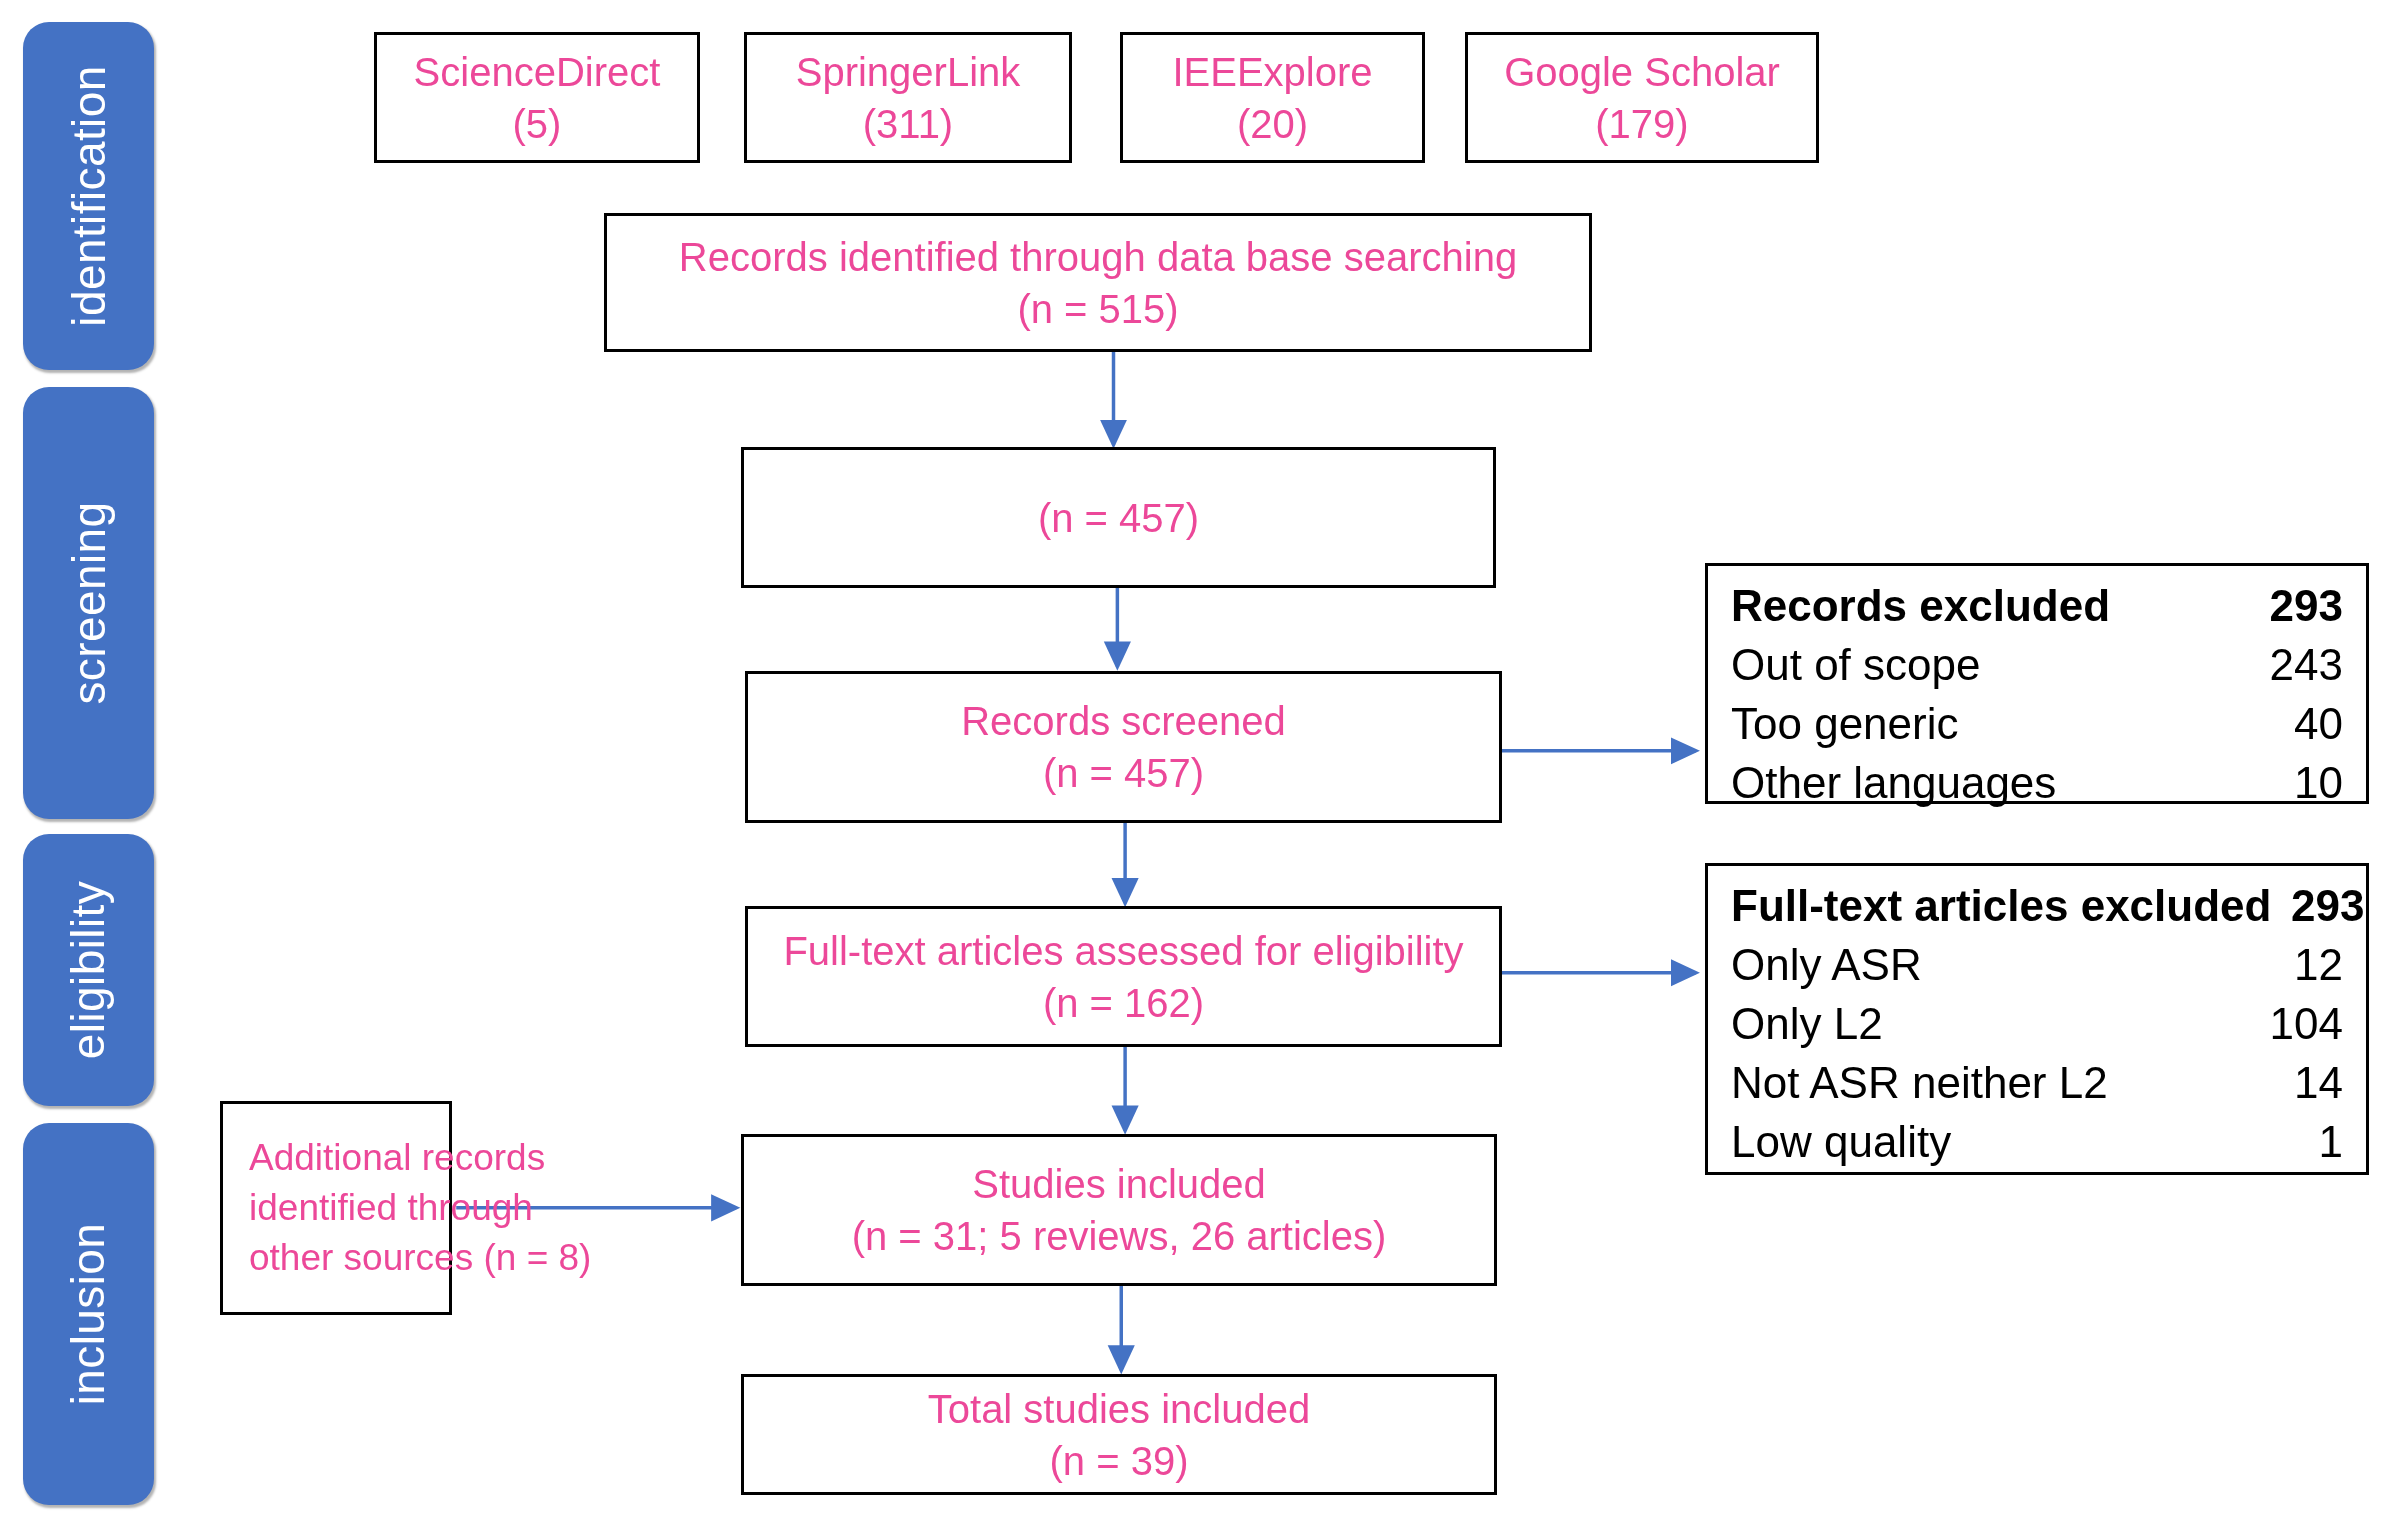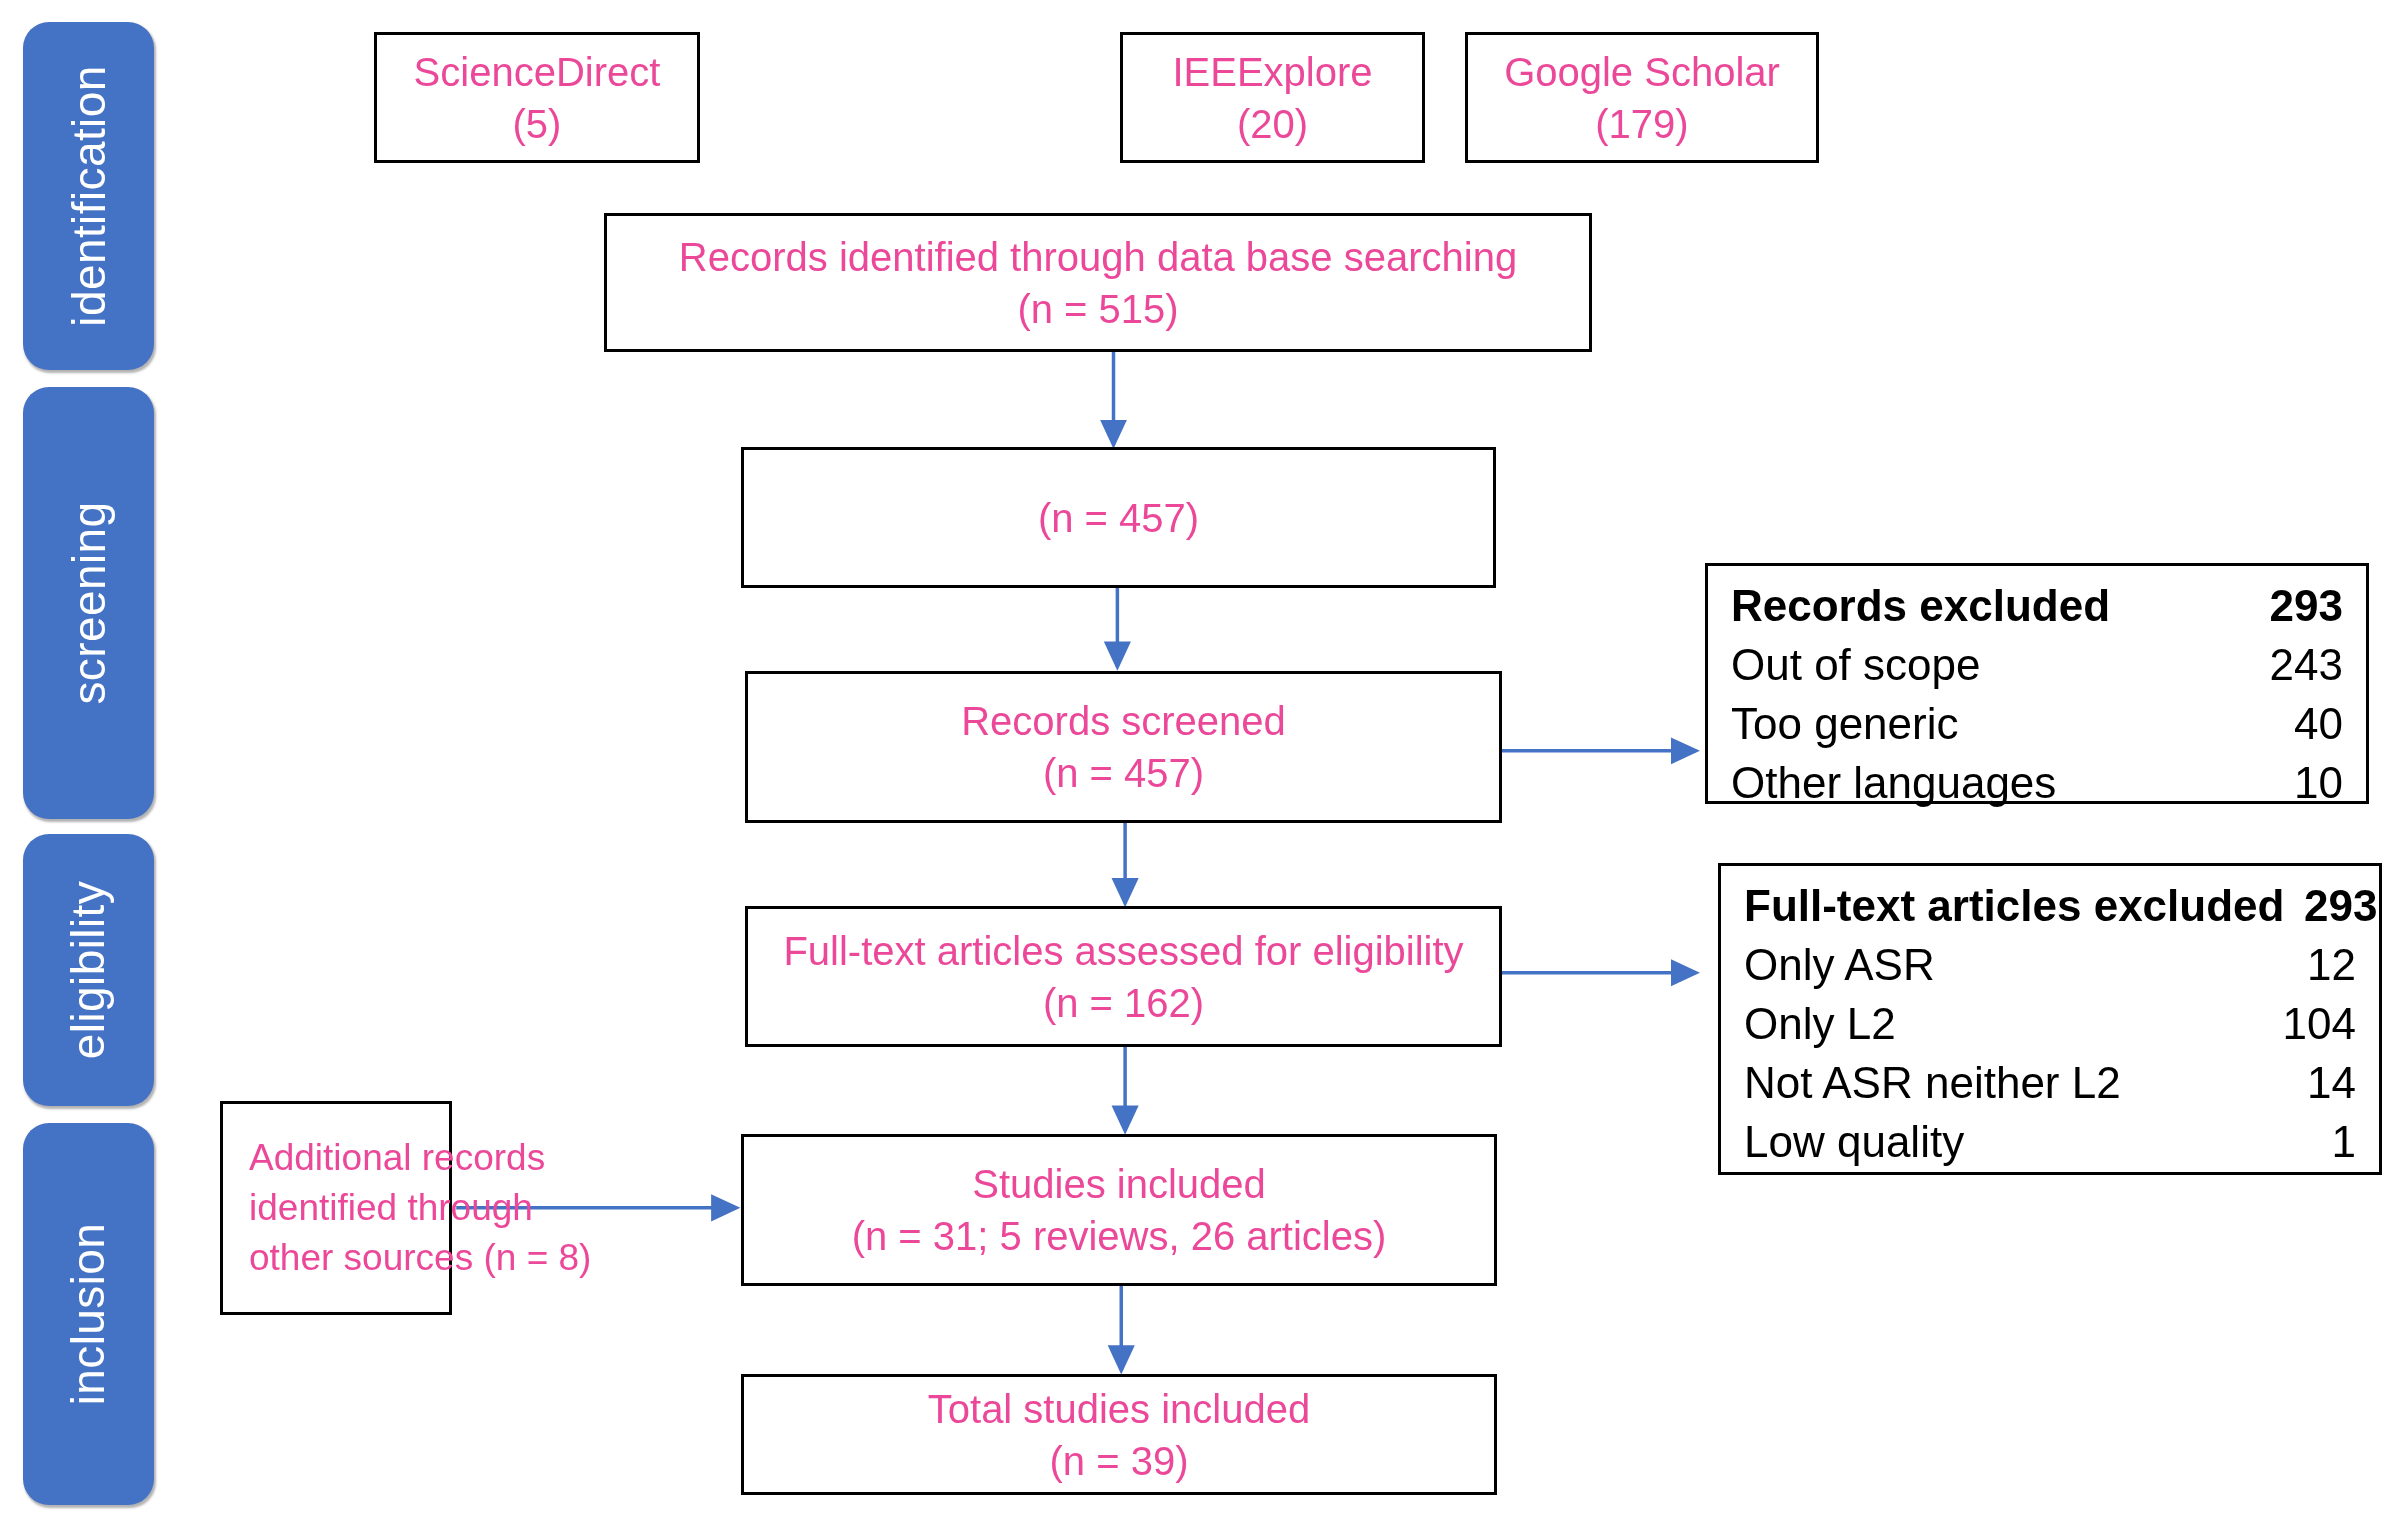--- a/index.html
+++ b/index.html
@@ -124,20 +124,24 @@
 
   <div class="stage" style="left:23px; top:1123px; width:131px; height:382px;">
     <span class="stage-label">inclusion</span>
   </div>
 
   <div class="box" style="left:374px; top:32px; width:326px; height:131px;">
     <span class="ln">ScienceDirect</span>
     <span class="ln">(5)</span>
   </div>
 
+  <div class="box" style="left:744px; top:32px; width:328px; height:131px;">
+    <span class="ln">SpringerLink</span>
+    <span class="ln">(311)</span>
+  </div>
 
   <div class="box" style="left:1120px; top:32px; width:305px; height:131px;">
     <span class="ln">IEEExplore</span>
     <span class="ln">(20)</span>
   </div>
 
   <div class="box" style="left:1465px; top:32px; width:354px; height:131px;">
     <span class="ln">Google Scholar</span>
     <span class="ln">(179)</span>
   </div>
@@ -189,21 +193,21 @@
     <div class="listrow">
       <span class="lbl">Too generic</span>
       <span class="num">40</span>
     </div>
     <div class="listrow">
       <span class="lbl">Other languages</span>
       <span class="num">10</span>
     </div>
   </div>
 
-  <div class="listbox" style="left:1705px; top:863px; width:664px; height:312px;margin-left:13px;">
+  <div class="listbox" style="left:1705px; top:863px; width:664px; height:312px;">
     <div class="listrow head">
       <span class="lbl">Full-text articles excluded</span>
       <span class="num">293</span>
     </div>
     <div class="listrow">
       <span class="lbl">Only ASR</span>
       <span class="num">12</span>
     </div>
     <div class="listrow">
       <span class="lbl">Only L2</span>

